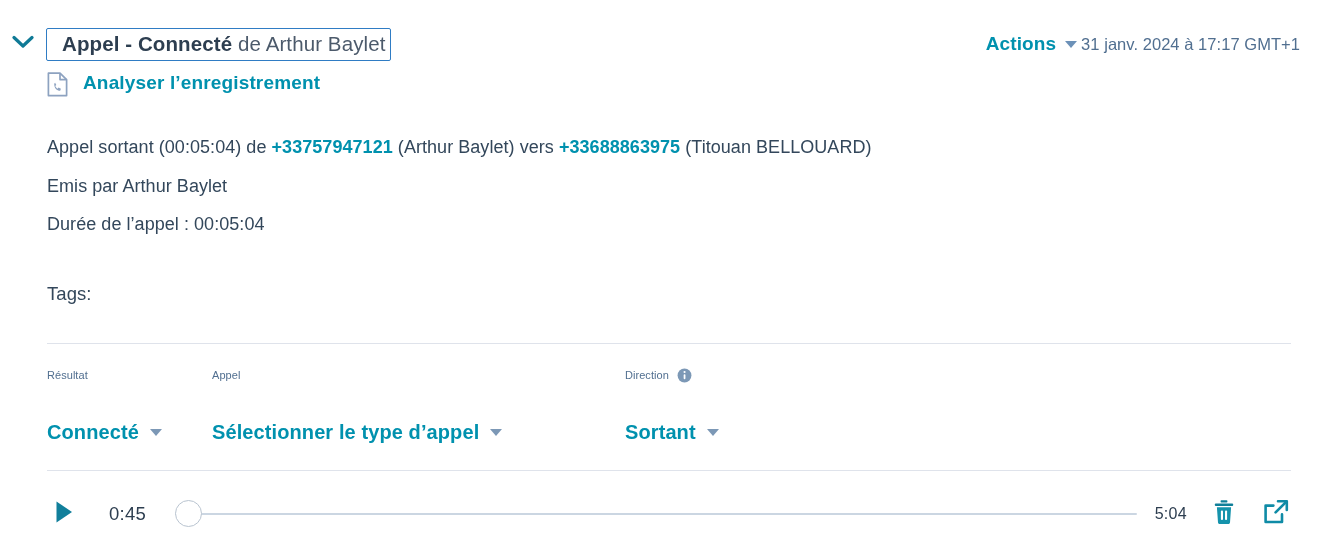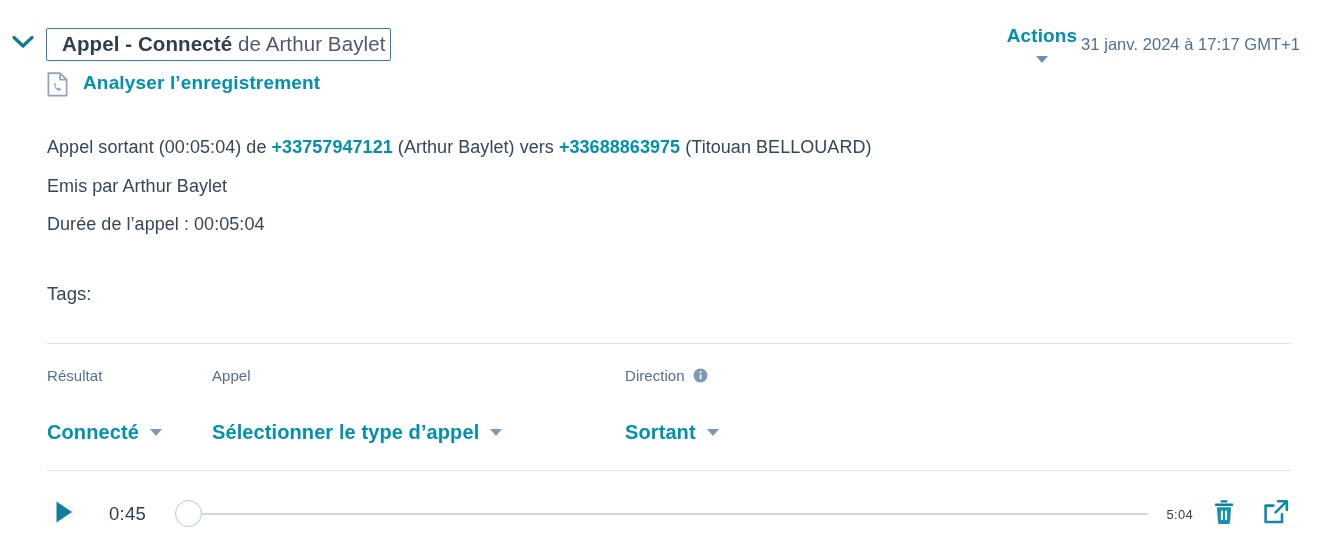--- a/index.html
+++ b/index.html
@@ -79,21 +79,20 @@
   .actions-btn {
     display: flex;
     align-items: center;
     gap: 9px;
     color: #0091ae;
     font-size: 19px;
     font-weight: 700;
     letter-spacing: 0.1px;
     cursor: pointer;
     padding-right: 4px;
-    flex-direction: column;
   }
   .caret {
     width: 0;
     height: 0;
     border-left: 6px solid transparent;
     border-right: 6px solid transparent;
     border-top: 7px solid #7c98b6;
     display: inline-block;
   }
   .caret.teal {
@@ -173,21 +172,21 @@
     top: 0;
   }
   .prop.result    { left: 0px; }
   .prop.type      { left: 165px; }
   .prop.direction { left: 578px; }
 
   .prop-label {
     display: flex;
     align-items: center;
     gap: 8px;
-    font-size: 15px;
+    font-size: 11px;
     color: #516f90;
     letter-spacing: 0.05px;
     height: 22px;
   }
   .prop-value {
     margin-top: 35px;
     display: flex;
     align-items: center;
     gap: 11px;
     color: #0091ae;
@@ -254,24 +253,24 @@
     left: 0;
     top: 0;
     width: 27px;
     height: 27px;
     border-radius: 50%;
     background: #ffffff;
     border: 1px solid #b9c4d0;
     box-sizing: border-box;
   }
   .time-total {
-    font-size: 13px;
+    font-size: 16px;
     color: #2d3e50;
     letter-spacing: 0.3px;
-    margin-right: 16px;
+    margin-right: 22px;
     text-align: right;
   }
   .icon-btn {
     width: 30px;
     height: 30px;
     display: flex;
     align-items: center;
     justify-content: center;
     cursor: pointer;
   }

